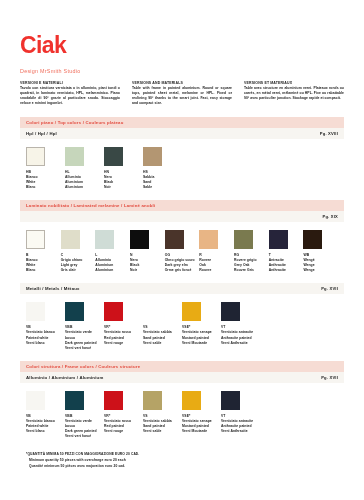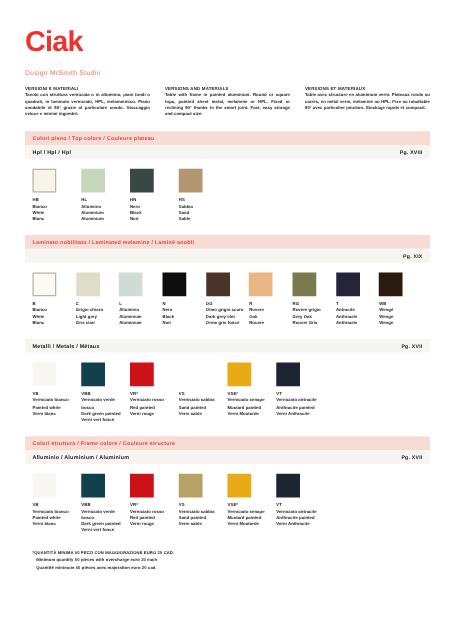--- a/index.html
+++ b/index.html
@@ -9,21 +9,21 @@
     font-family:"Liberation Sans", sans-serif;
     color:#1a1a1a;
     overflow:hidden;
   }
   .page{position:relative;width:364px;height:500px;box-sizing:border-box;padding:0 20px;}
 
   
   .logo{
     font-size:23px;font-weight:bold;color:#f0322d;
     letter-spacing:-0.6px;line-height:1;
-    padding-top:22px;
+    padding-top:34px;
   }
   .designer{
     font-size:5.4px;color:#f0705f;letter-spacing:.25px;
     margin-top:11px;font-weight:normal;
   }
 
   
   .intro{
     display:flex;gap:12px;margin-top:7px;
   }

